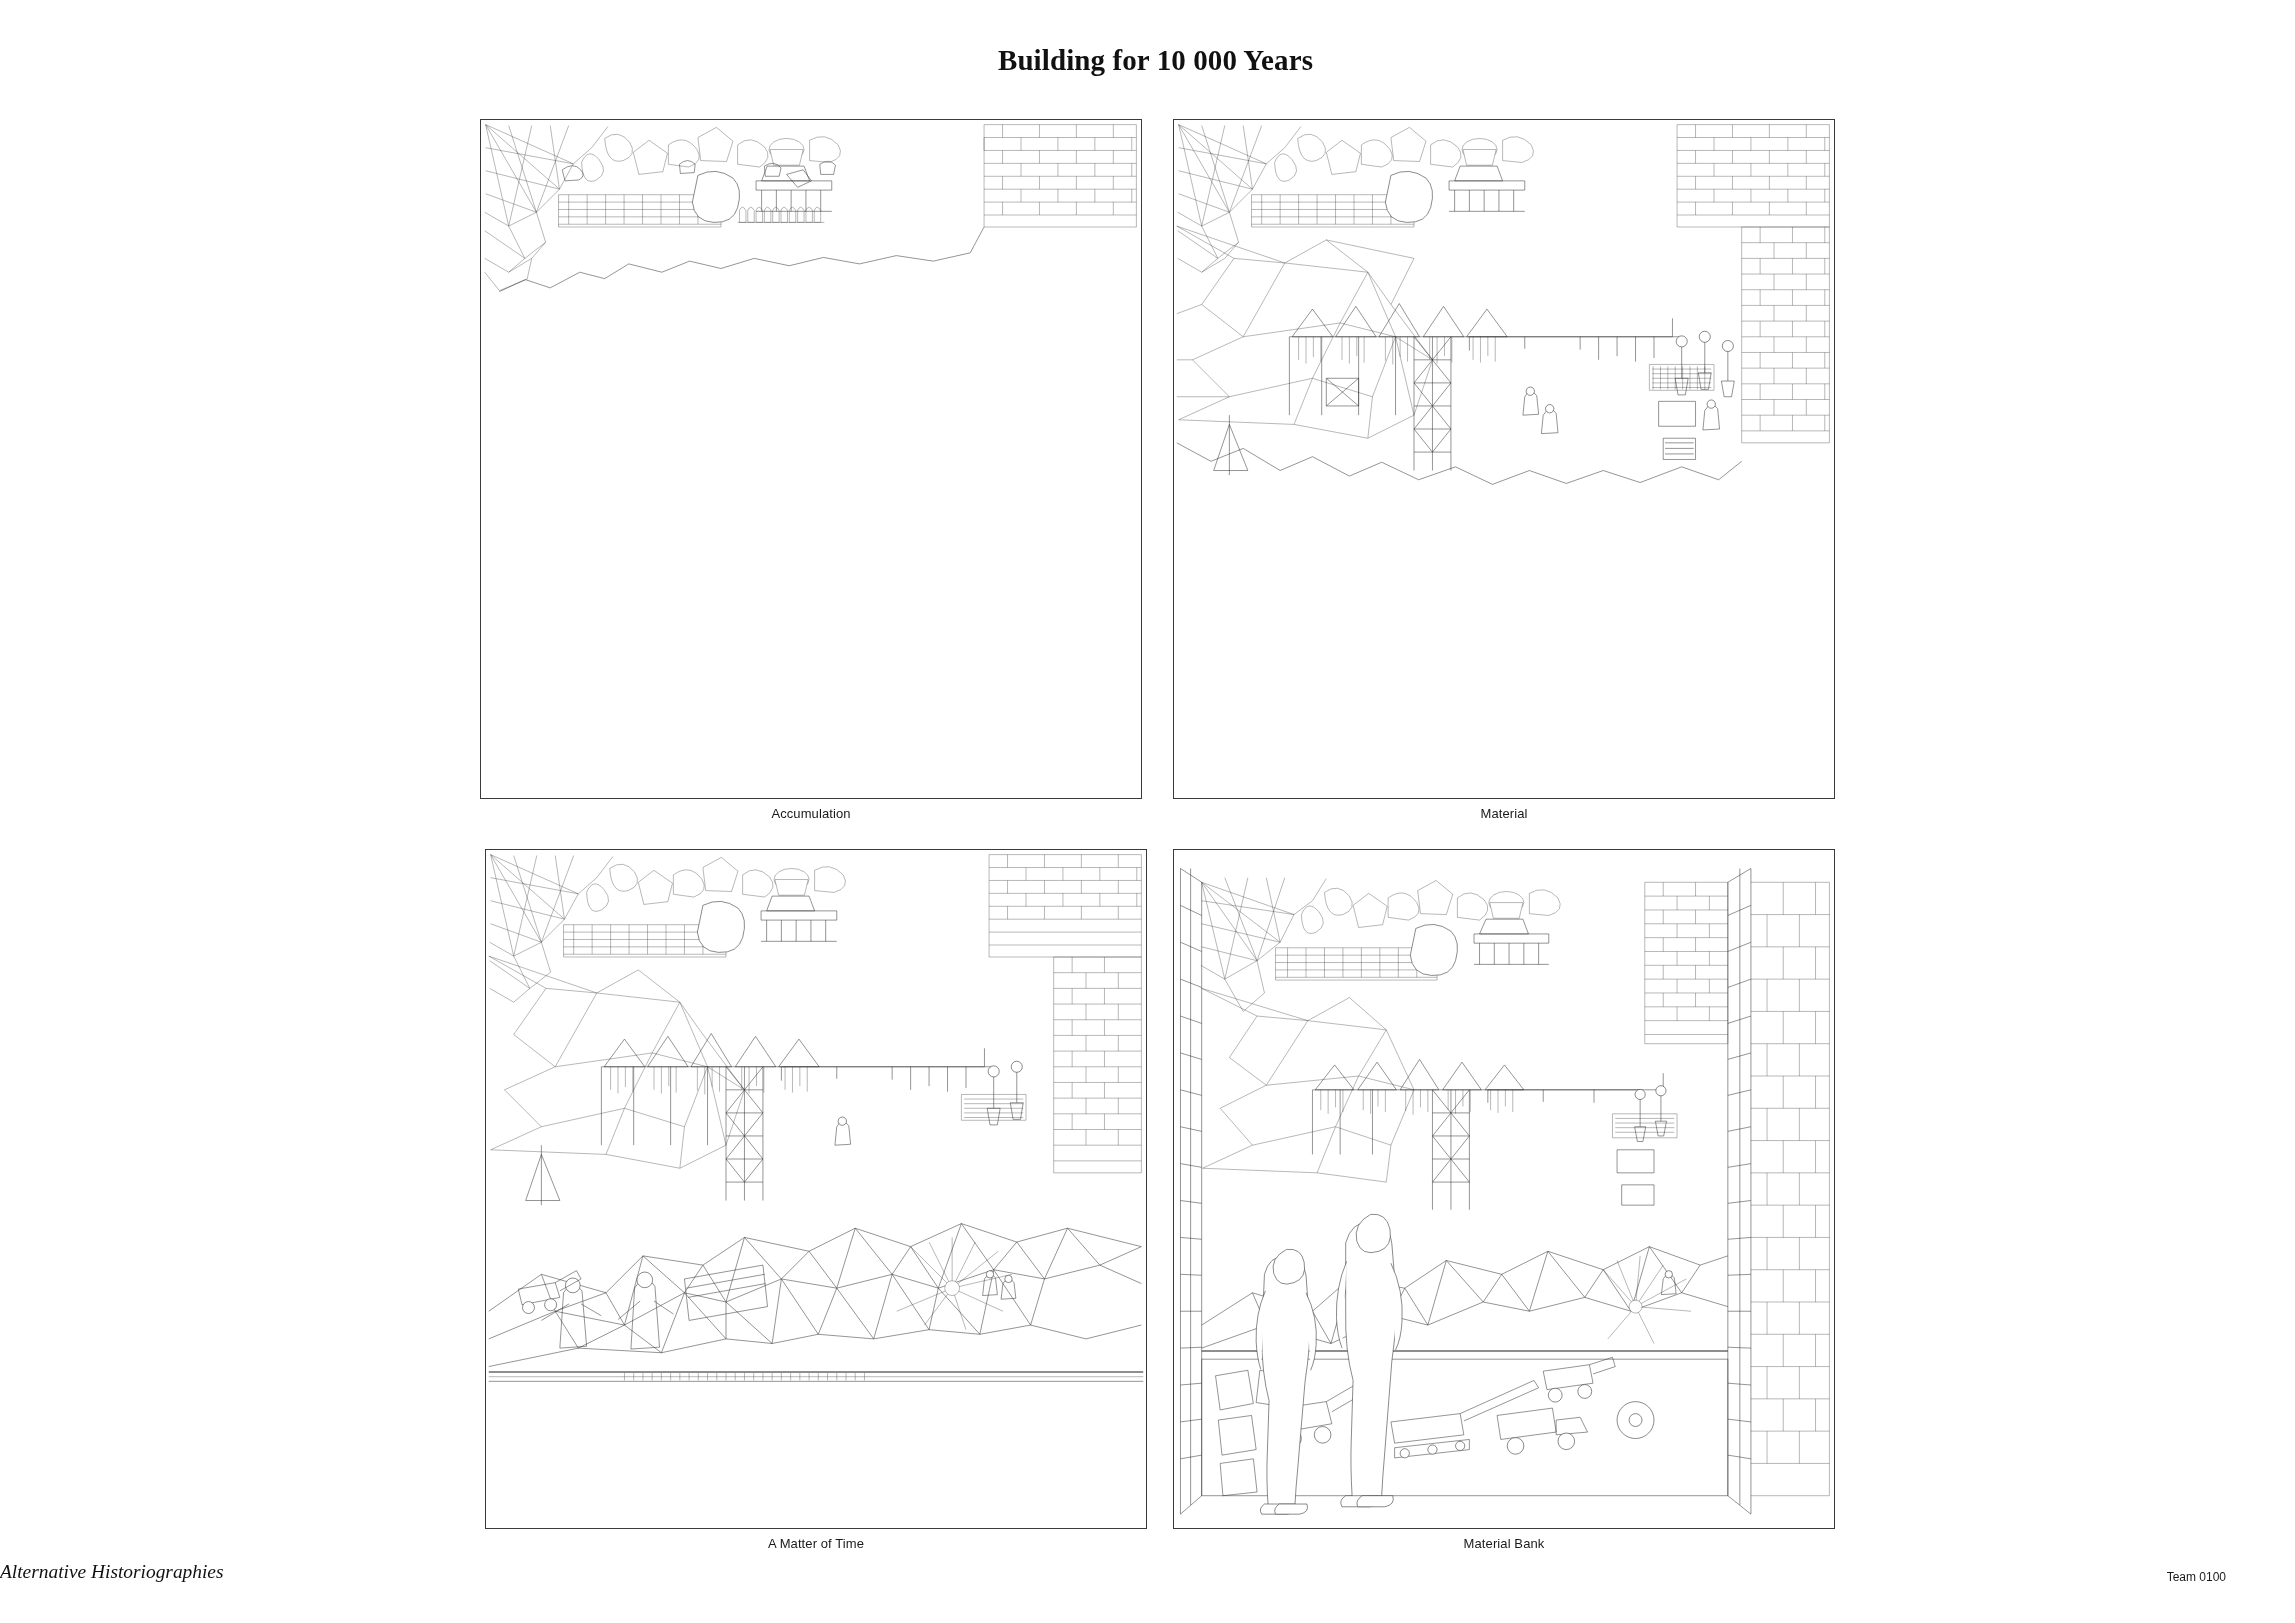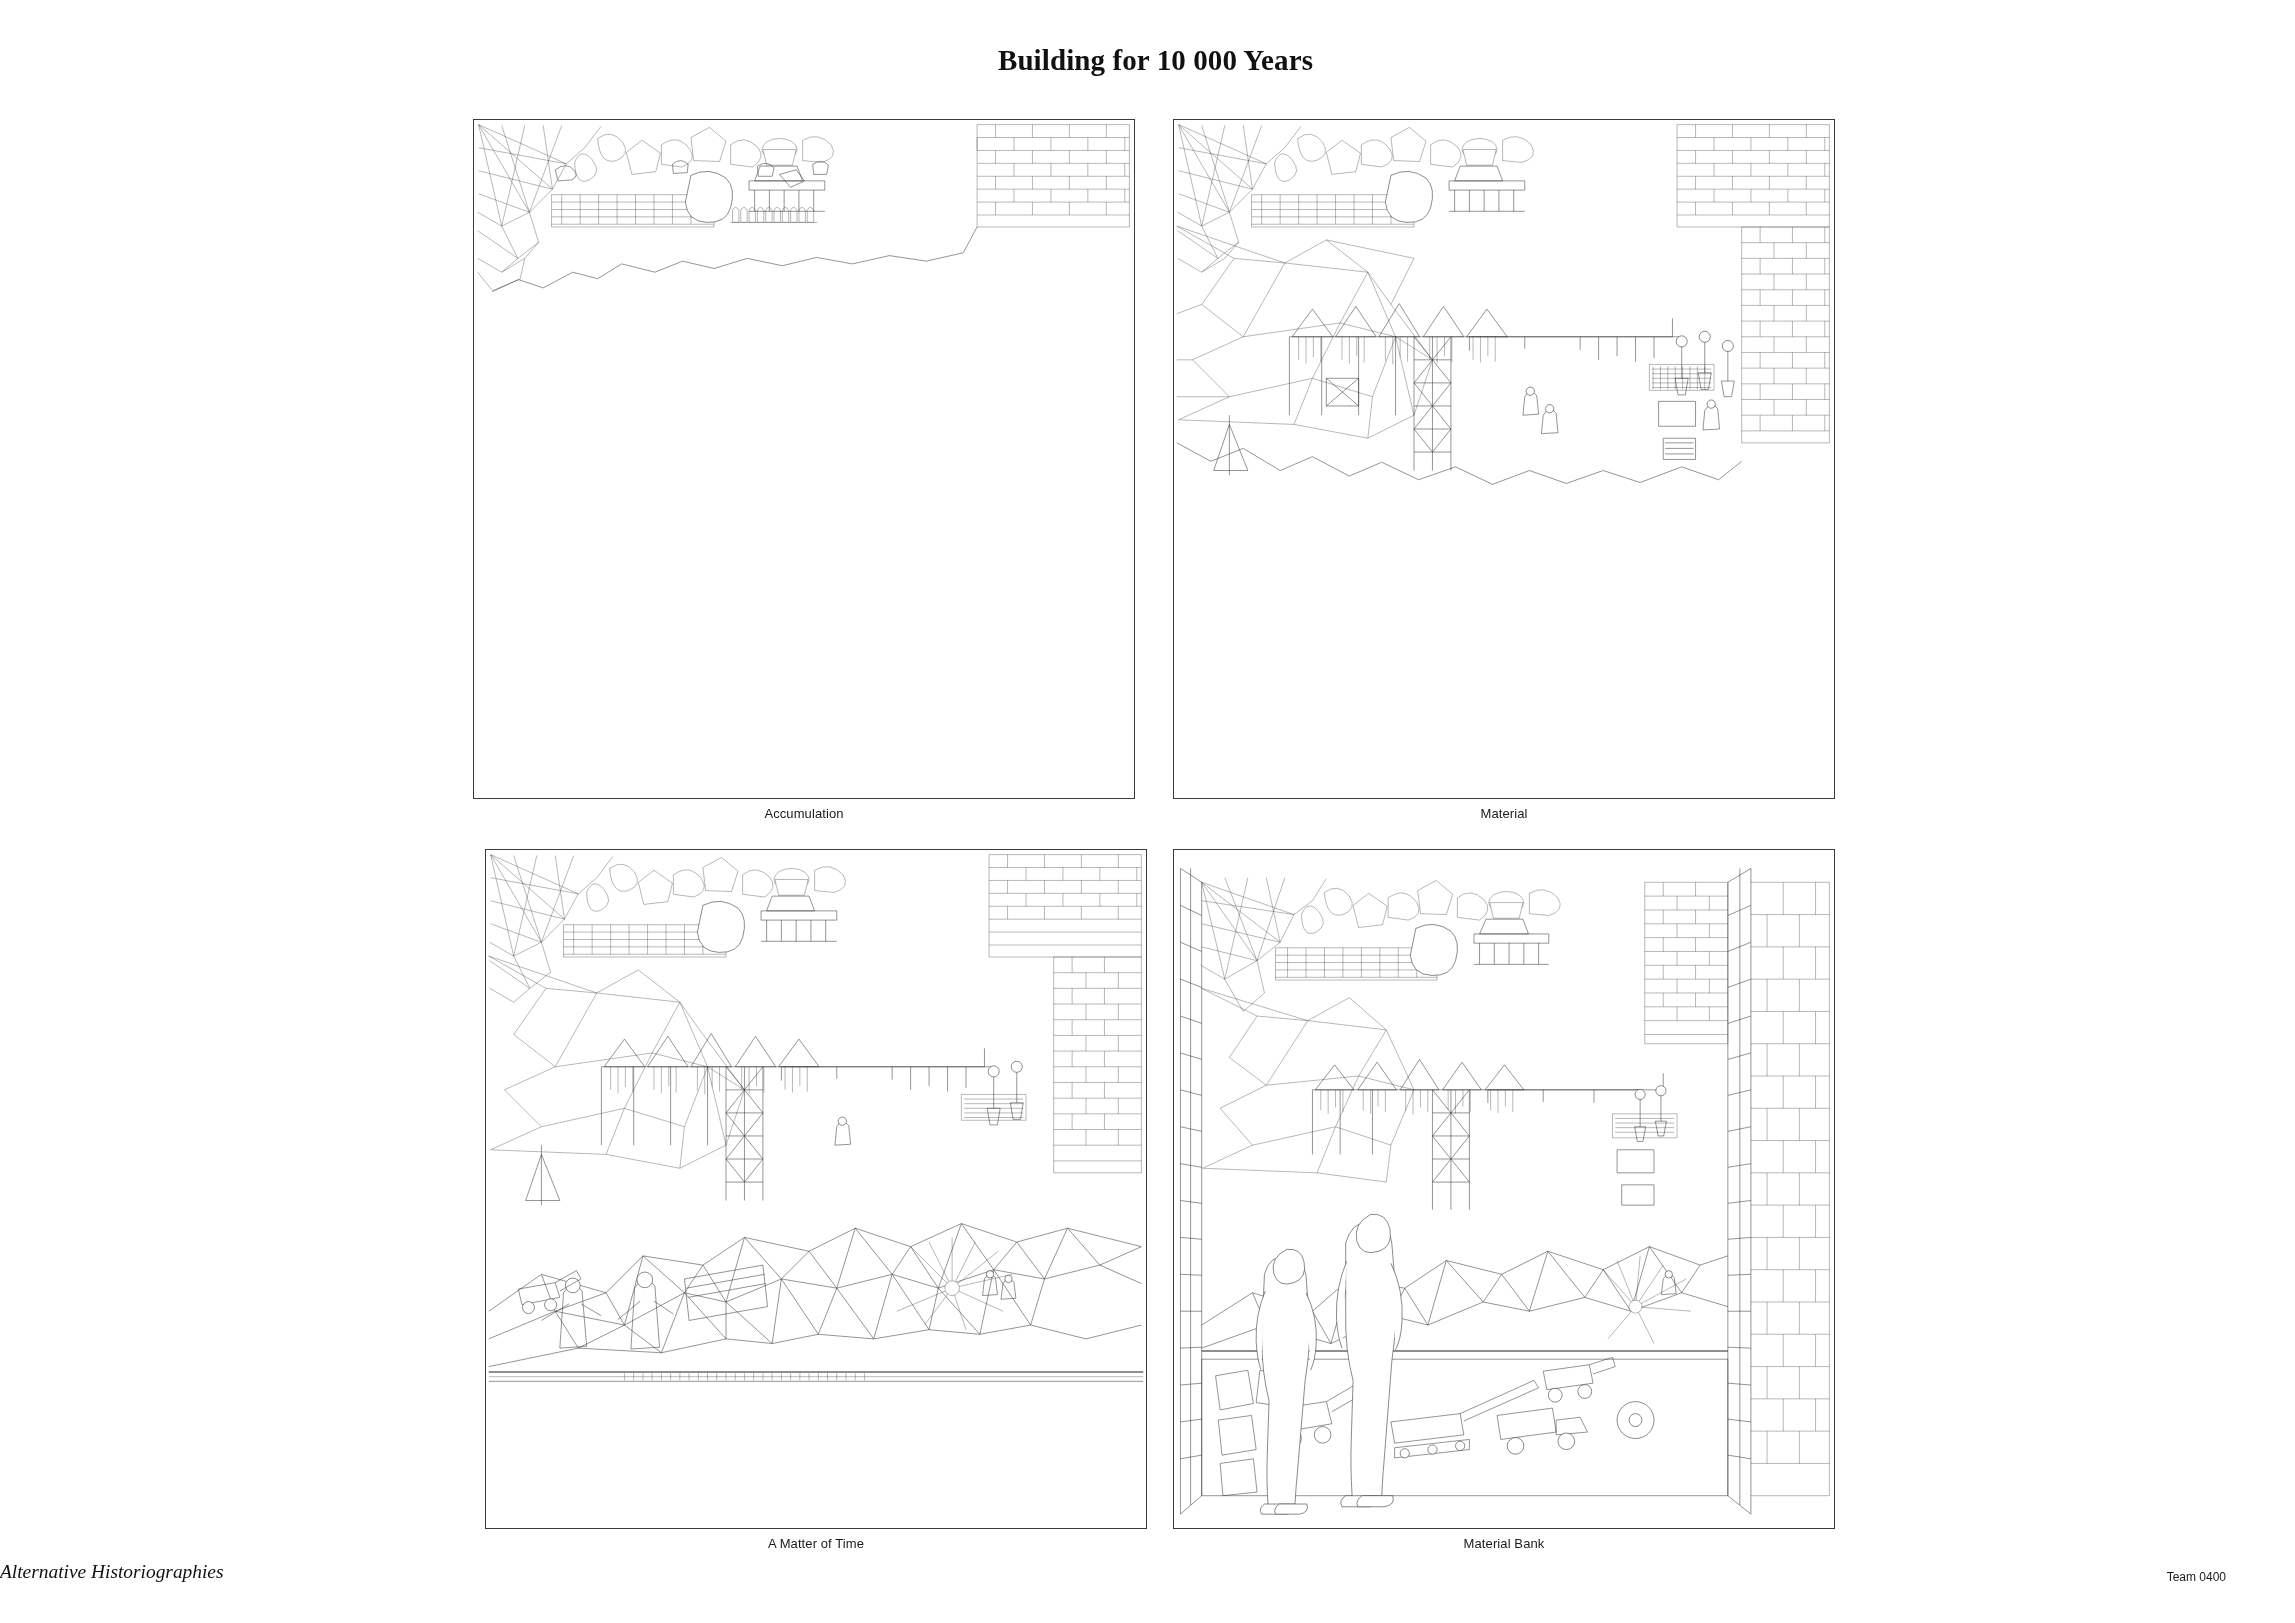--- a/index.html
+++ b/index.html
@@ -52,21 +52,21 @@
   }
   .panel-caption {
     margin-top: 6.5px;
     text-align: center;
     font-family: "Liberation Sans", sans-serif;
     font-size: 13px;
     color: #1a1a1a;
     letter-spacing: 0.1px;
   }
 
-  #panel-accumulation { left: 8px;      top: 0; }
+  #panel-accumulation { left: 15px;      top: 0; }
   #panel-monument     { left: 708px; top: 0; }
   #panel-matter       { left: 0;      top: 730px; padding-left: 20px; }
   #panel-material     { left: 708px; top: 730px; }
 
   #panel-accumulation .frame,
   #panel-monument .frame,
   #panel-matter .frame,
   #panel-material .frame { height: 680px; }
 
   
@@ -753,14 +753,14 @@
         </svg>
       </div>
 
     </div>
     <div class="panel-caption">Material Bank</div>
   </div>
 
 </div>
 
 <div class="footer-center">Alternative Historiographies</div>
-<div class="footer-right">Team 0400</div>
+<div class="footer-right">Team 0100</div>
 
 
 </body></html>

